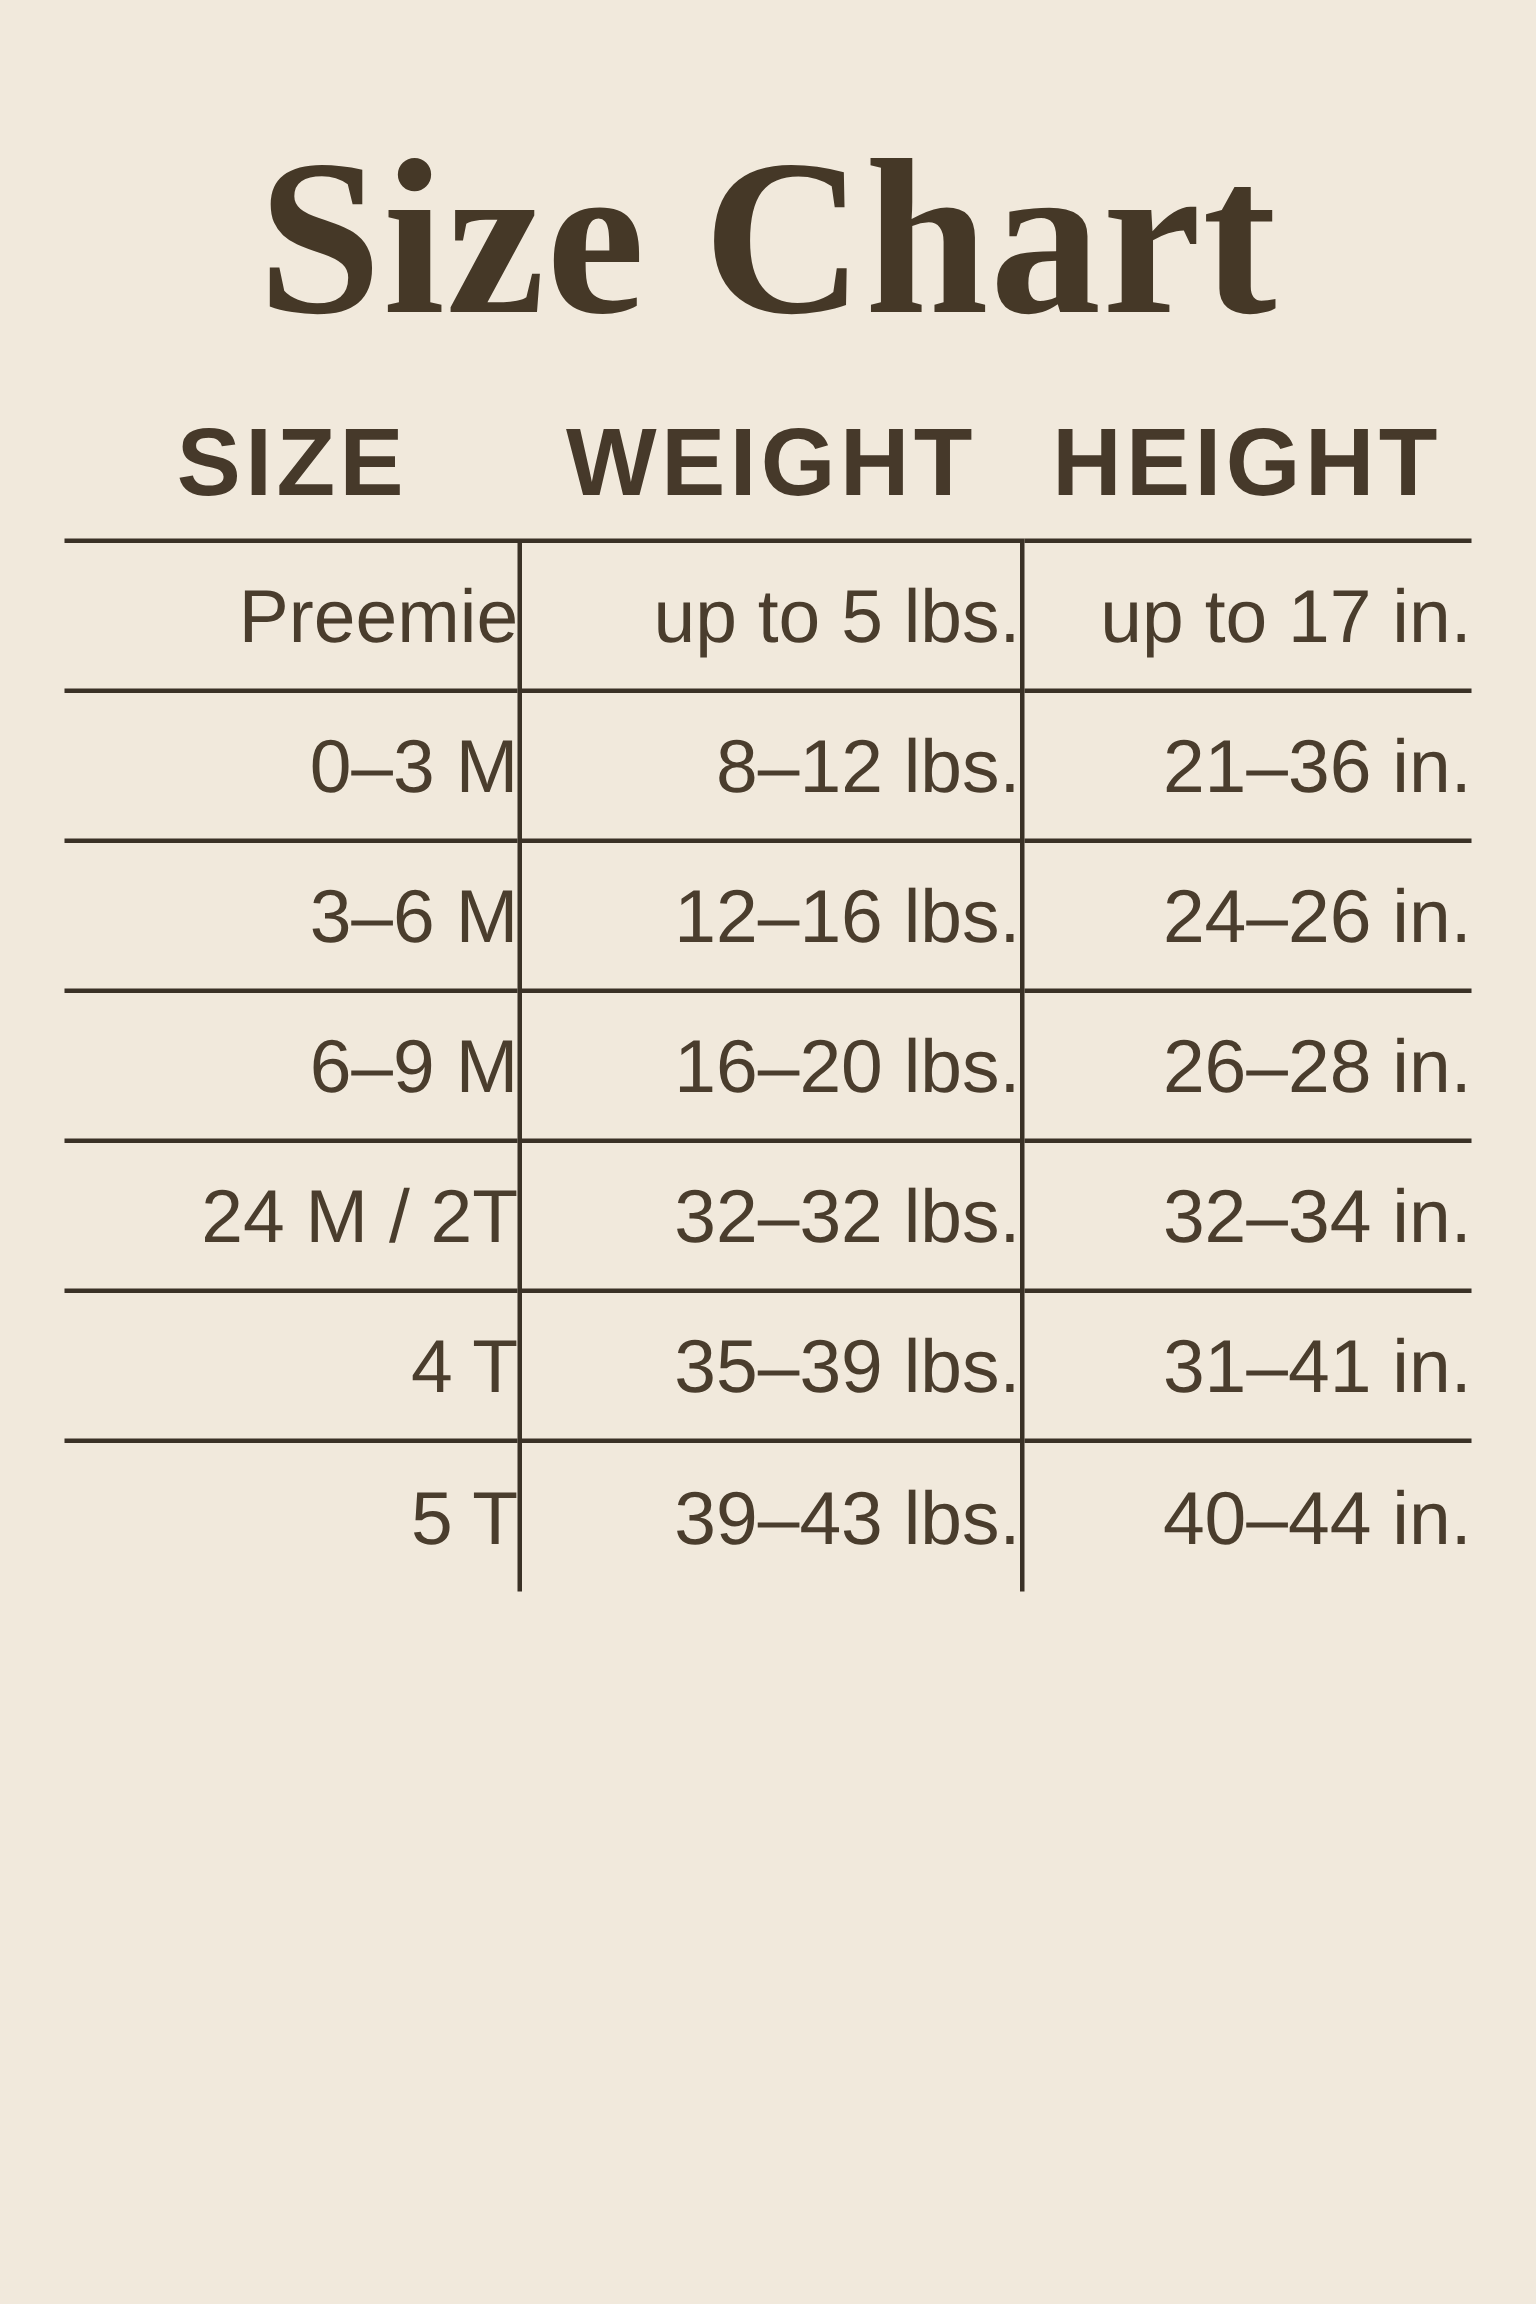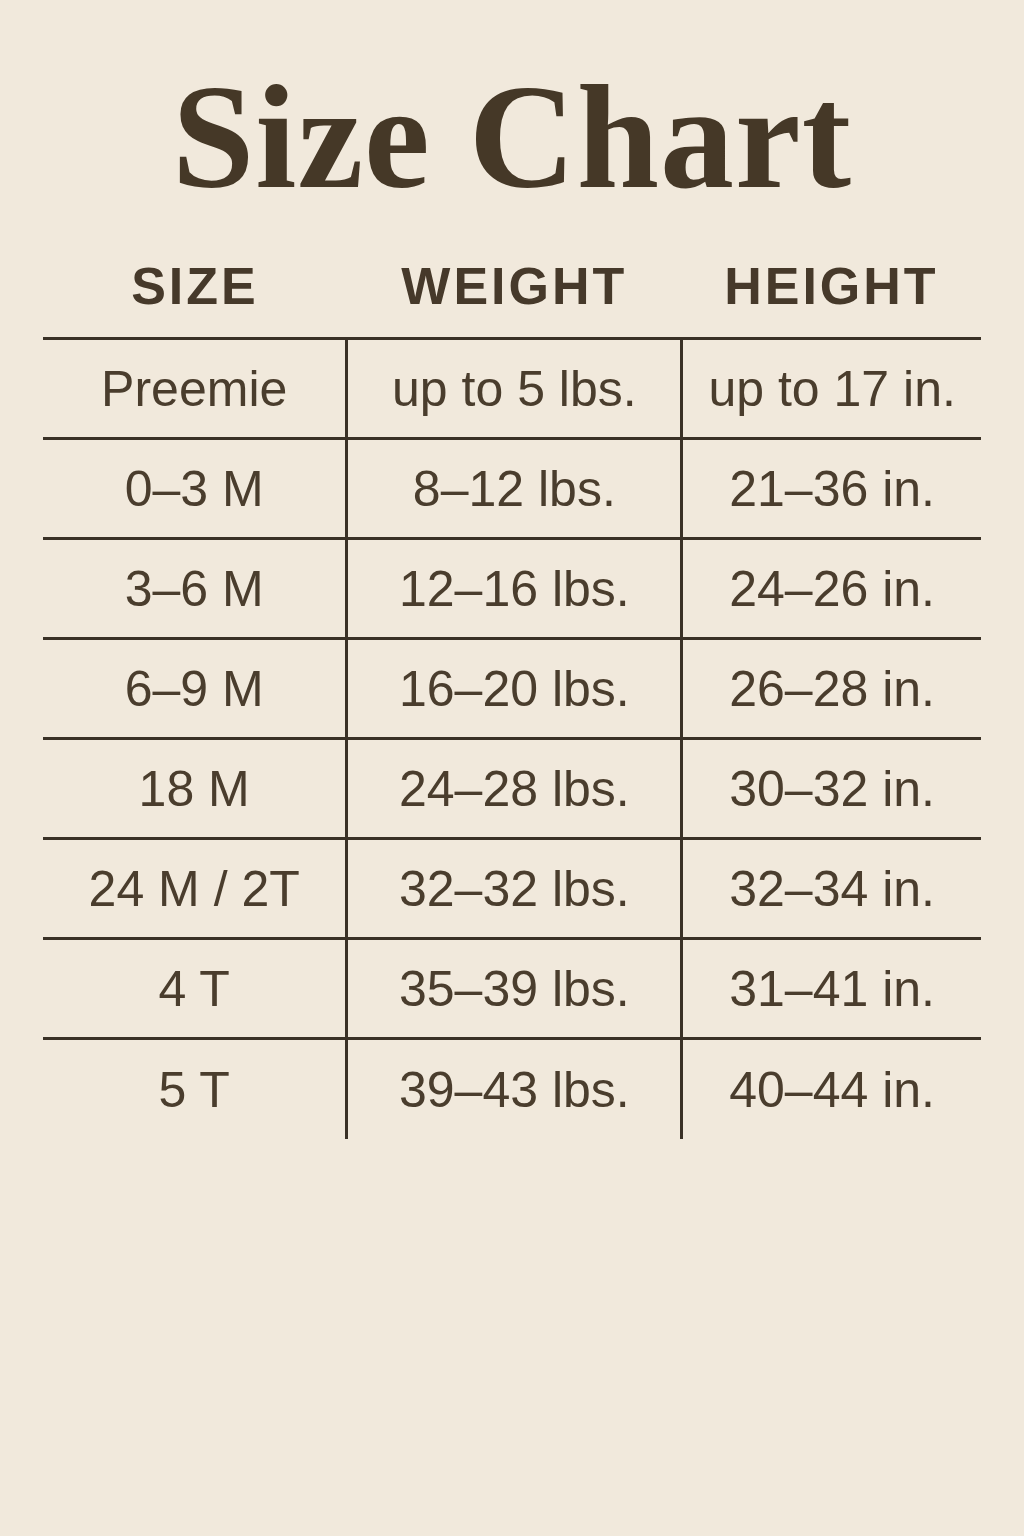--- a/index.html
+++ b/index.html
@@ -12,21 +12,21 @@
     width: 1024px;
     height: 1536px;
     background: var(--bg);
     overflow: hidden;
     font-family: "Liberation Sans", sans-serif;
     color: var(--text);
   }
   main {
     width: 1024px;
     height: 1536px;
-    padding-top: 62px;
+    padding-top: 84px;
   }
   h1.page-title {
     text-align: center;
     font-family: "Liberation Serif", serif;
     font-weight: 700;
     font-size: 148px;
     line-height: 1.02;
     letter-spacing: 1px;
     color: #453827;
   }
@@ -37,29 +37,29 @@
     table-layout: fixed;
   }
   .size-table col.c1 { width: 32.4%; }
   .size-table col.c2 { width: 35.7%; }
   .size-table col.c3 { width: 31.9%; }
   .size-table th {
     height: 104px;
     vertical-align: middle;
     text-align: center;
     font-weight: 700;
-    font-size: 52px;
+    font-size: 64px;
     letter-spacing: 3px;
     color: #46392a;
     border-bottom: 3px solid var(--line);
   }
   .size-table td {
     height: 100px;
     vertical-align: middle;
-    text-align: center;
+    text-align: right;
     font-size: 50px;
     font-weight: 400;
     color: #4a3d2d;
     border-top: 3px solid var(--line);
   }
   .size-table td:first-child { border-right: 3px solid var(--line); }
   .size-table td:last-child  { border-left: 3px solid var(--line); }
 </style>
 </head>
 <body>
@@ -95,25 +95,20 @@
           <td>3–6 M</td>
           <td>12–16 lbs.</td>
           <td>24–26 in.</td>
         </tr>
         <tr>
           <td>6–9 M</td>
           <td>16–20 lbs.</td>
           <td>26–28 in.</td>
         </tr>
         <tr>
-          <td>18 M</td>
-          <td>24–28 lbs.</td>
-          <td>30–32 in.</td>
-        </tr>
-        <tr>
           <td>24 M / 2T</td>
           <td>32–32 lbs.</td>
           <td>32–34 in.</td>
         </tr>
         <tr>
           <td>4 T</td>
           <td>35–39 lbs.</td>
           <td>31–41 in.</td>
         </tr>
         <tr>

